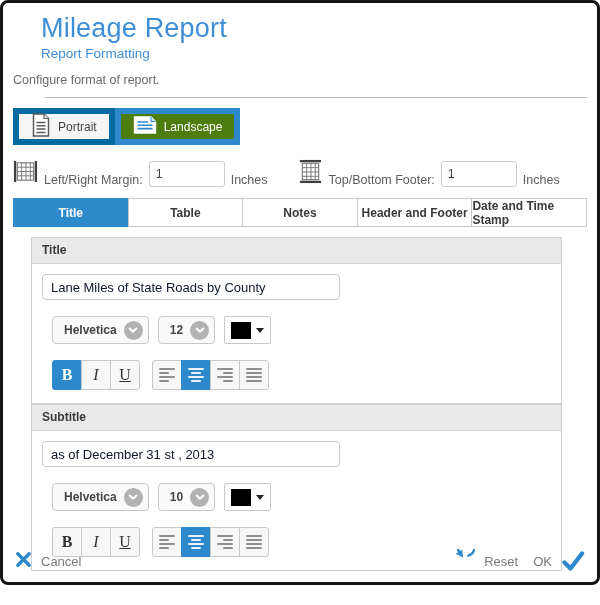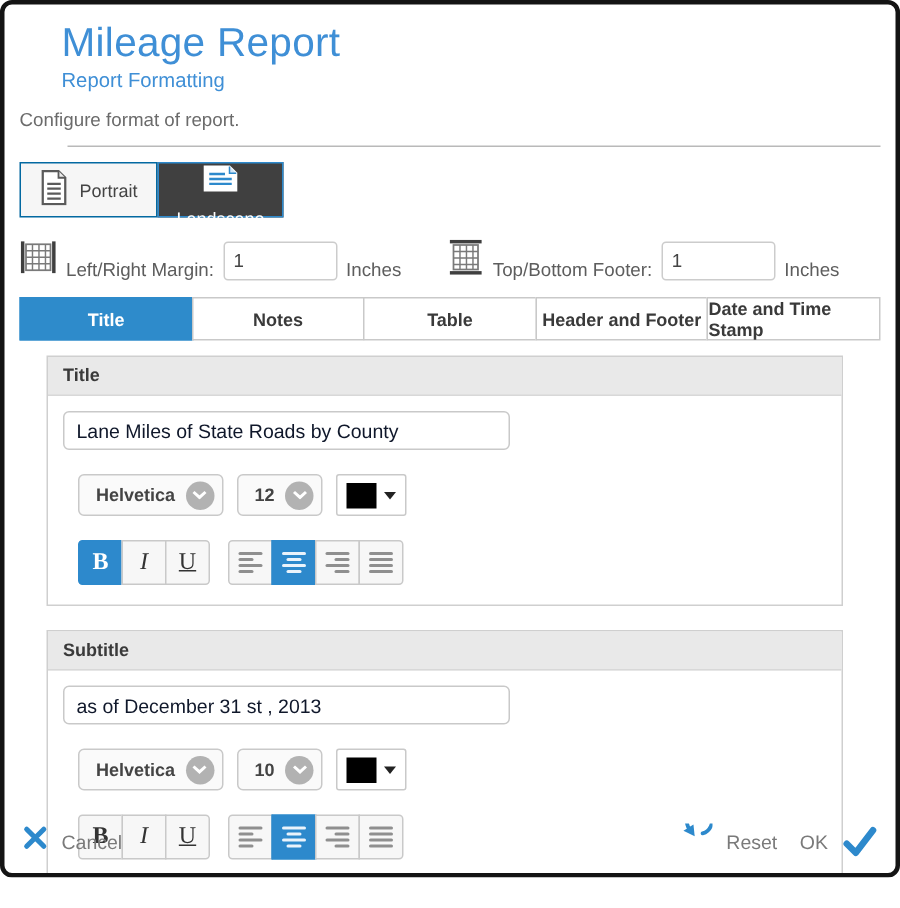--- a/index.html
+++ b/index.html
@@ -5,35 +5,35 @@
   html,body{margin:0;padding:0;background:#fff;font-family:"Liberation Sans",sans-serif;}
   .frame{position:relative;width:600px;height:585px;box-sizing:border-box;border:3px solid #141414;border-radius:8px;background:#fff;overflow:hidden;}
   
   .hdr{padding:10px 0 0 38px;}
   .hdr h1{margin:0;font-size:27px;font-weight:400;color:#3f8fd6;letter-spacing:.2px;}
   .hdr h2{margin:2px 0 0 0;font-size:13.5px;font-weight:400;color:#3f8fd6;}
   .desc{margin:12px 0 0 10px;font-size:12.5px;color:#6b6b6b;}
   .rule{margin:10px 10px 0 42px;height:1px;background:#b9b9b9;}
   
   .orient{display:flex;margin:10px 0 0 10px;}
-  .orient-btn{display:flex;align-items:center;gap:7px;height:37px;padding:0 12px;border:1px solid #0369a1;background:#f6f6f6;color:#444;font-size:12px;cursor:pointer;font-family:inherit;}
-  .orient-btn.active{background:#404040;border-color:#2d89cc;color:#fff;flex-direction:column;}
+  .orient-btn{display:flex;align-items:center;gap:7px;height:37px;padding:0 12px;border:6px solid #0369a1;background:#f6f6f6;color:#444;font-size:12px;cursor:pointer;font-family:inherit;}
+  .orient-btn.active{background:#4d7c0f;border-color:#2d89cc;color:#fff;}
   
   .margins{display:flex;align-items:center;margin:14px 0 0 10px;font-size:12.5px;color:#5d5d5d;}
   .margin-group{display:flex;align-items:flex-end;gap:6px;}
   .margin-group + .margin-group{margin-left:30px;}
   .margin-input{width:62px;height:24px;border:1px solid #ccc;border-radius:3px;font-size:12.5px;color:#444;padding:0 6px;font-family:inherit;}
   
   .tabs{display:flex;margin:11px 10px 0 10px;}
   .tab{flex:1;height:29px;box-sizing:border-box;display:flex;align-items:center;justify-content:center;background:#fff;border:1px solid #c9c9c9;margin-left:-1px;font-size:12px;font-weight:bold;color:#3a3a3a;cursor:pointer;}
   .tab:first-child{margin-left:0;}
   .tab.active{background:#2e8bcb;border-color:#2e8bcb;color:#fff;}
   
   .panel{margin:10px 0 0 28px;width:531px;box-sizing:border-box;border:1px solid #cfcfcf;background:#fff;}
-  .panel + .panel{margin-top:16px;}
+  .panel + .panel{margin-top:0;}
   .panel-hd{height:25px;line-height:25px;background:#e9e9e9;border-bottom:1px solid #d8d8d8;padding-left:10px;font-size:12px;font-weight:bold;color:#3a3a3a;}
   .panel-body{padding:10px 0 13px 10px;}
   .text-input{display:block;width:280px;height:24px;border:1px solid #c9c9c9;border-radius:4px;font-size:13px;color:#0f172a;padding:0 8px;font-family:inherit;}
   .font-row{display:flex;align-items:flex-start;gap:9px;margin:16px 0 0 10px;}
   .select-btn{display:inline-flex;align-items:center;gap:7px;height:28px;padding:0 5px 0 11px;background:#fafafa;border:1px solid #c9c9c9;border-radius:4px;font-size:12px;font-weight:bold;color:#444;cursor:pointer;font-family:inherit;}
   .dd-circle{width:19px;height:19px;border-radius:50%;background:#b2b2b2;display:inline-flex;align-items:center;justify-content:center;}
   .color-btn{display:inline-flex;align-items:center;gap:5px;height:28px;padding:0 6px;background:#fff;border:1px solid #c9c9c9;border-radius:2px;cursor:pointer;}
   .swatch{width:20px;height:17px;background:#000;display:inline-block;}
   .caret{width:0;height:0;border-left:4px solid transparent;border-right:4px solid transparent;border-top:5px solid #222;display:inline-block;}
   .fmt-row{display:flex;align-items:center;margin:16px 0 0 10px;}
@@ -141,22 +141,22 @@
         </svg>
       </span>
       <span>Top/Bottom Footer:</span>
       <input class="margin-input" value="1" style="">
       <span>Inches</span>
     </div>
   </div>
 
   <div class="tabs">
     <div class="tab active">Title</div>
+    <div class="tab">Table</div>
     <div class="tab">Notes</div>
-    <div class="tab">Table</div>
     <div class="tab">Header and Footer</div>
     <div class="tab">Date and Time Stamp</div>
   </div>
 
   <div class="panel">
     <div class="panel-hd">Title</div>
     <div class="panel-body">
       <input class="text-input" value="Lane Miles of State Roads by County" style="">
       <div class="font-row">
         <button class="select-btn">

